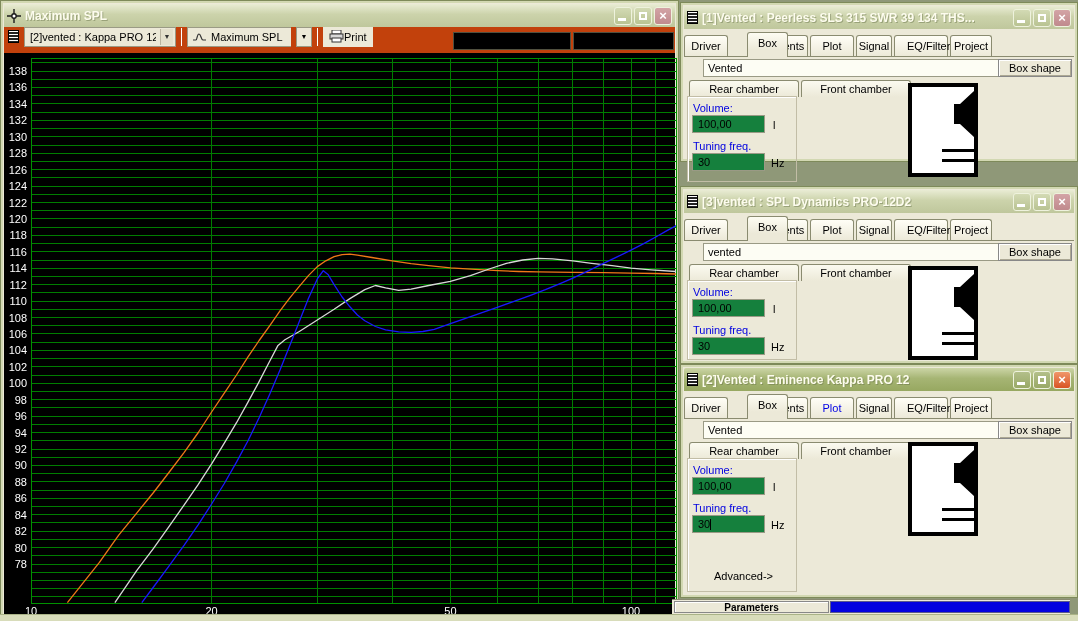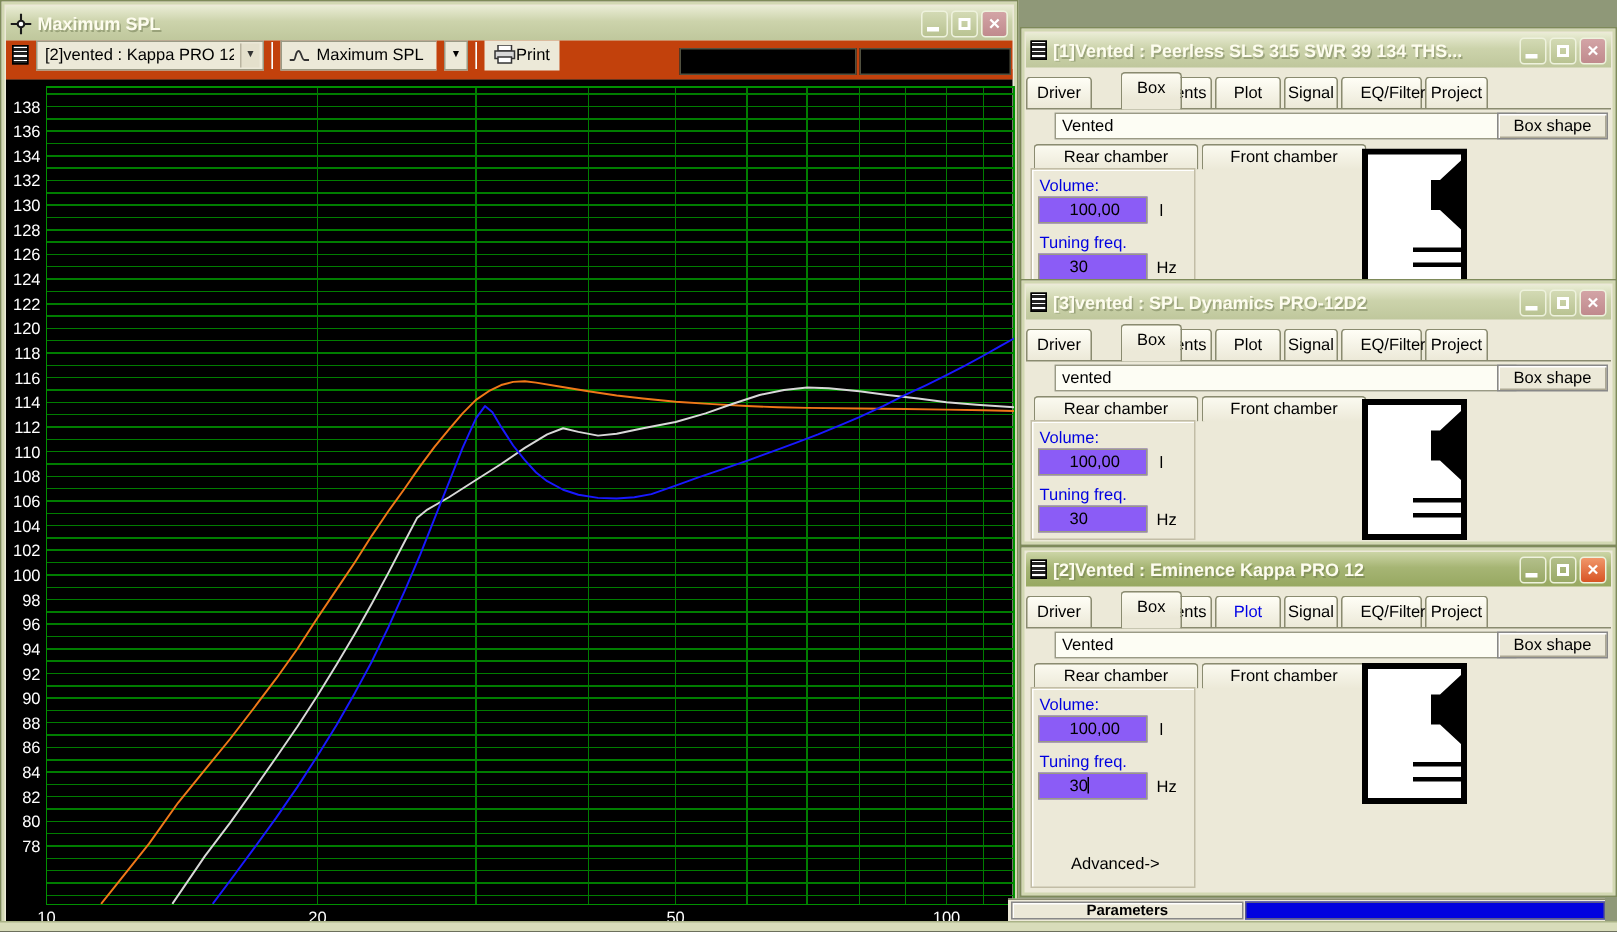--- a/index.html
+++ b/index.html
@@ -55,22 +55,22 @@
   .field{position:absolute;left:6px;top:56px;width:308px;height:18px;background:#fdfdf4;
     border:1px solid #9a9a85;font-size:11px;line-height:16px;padding-left:4px;margin-left:16px;}
   .pushbtn{position:absolute;left:317px;top:56px;width:74px;height:18px;background:#ece9d8;
     border:1px solid #888;box-shadow:inset 1px 1px 0 #fff, inset -1px -1px 0 #aca894;
     font-size:11px;text-align:center;line-height:16px;}
   .chm{position:absolute;top:77px;height:17px;width:110px;background:linear-gradient(#fbfaf0,#ece9d8);
     border:1px solid #8a8b70;border-bottom:none;border-radius:3px 3px 0 0;font-size:11px;text-align:center;line-height:16px;}
   .chm0{left:8px;}.chm1{left:120px;}
   .pane{position:absolute;left:6px;top:93px;width:110px;border:1px solid #c2bda6;box-shadow:inset 1px 1px 0 #fff;}
   .lblblue{position:absolute;color:#0000e0;font-size:11px;}
-  .inp{position:absolute;left:11px;width:73px;height:18px;background:#8b5cf6;border:1px solid #9a9a85;
-    font-size:11px;line-height:16px;padding-left:20px;font-family:"Liberation Sans",sans-serif;}
+  .inp{position:absolute;left:11px;width:73px;height:18px;background:#15803d;border:1px solid #9a9a85;
+    font-size:11px;line-height:16px;padding-left:5px;font-family:"Liberation Sans",sans-serif;}
   .unit{position:absolute;font-size:11px;color:#000;}
   .caret{display:inline-block;width:1px;height:11px;background:#000;vertical-align:-2px;}
   .boxsvg{position:absolute;left:227px;}
 
   
   #statusbar{left:672px;top:599px;width:398px;height:15px;background:#ece9d8;border-top:1px solid #8a8b70;}
   #param-btn{position:absolute;left:2px;top:1px;width:155px;height:12px;background:#ece9d8;
     border:1px solid #888;box-shadow:inset 1px 1px 0 #fff;font-size:10px;font-weight:bold;
     text-align:center;line-height:11px;}
   #progress{position:absolute;left:158px;top:1px;right:0;height:12px;background:#0202df;border:1px solid #5a5a8a;}
@@ -257,21 +257,21 @@
             <rect x="27" y="5" width="645" height="545"></rect>
           </clipPath>
         </defs>
         <polyline points="63.4,549.6 95.4,509.4 114.7,482.2 132.7,460.1 149.5,439.5 165.3,419.0 180.2,399.3 194.3,379.5 207.6,359.0 220.3,340.1 232.5,322.0 244.0,303.9 255.1,287.5 265.8,272.7 276.0,257.9 285.8,244.8 295.3,233.3 304.4,222.6 313.3,213.6 321.8,207.8 330.1,203.7 338.1,201.6 345.9,201.2 353.4,202.1 367.9,204.5 388.2,207.8 407.1,210.7 424.7,212.7 446.4,214.8 471.2,216.4 493.9,217.7 514.7,218.5 534.1,218.9 568.9,219.3 599.5,219.7 627.0,220.1 651.8,220.5 672.3,221.0" fill="none" stroke="#f07818" stroke-width="1.3" stroke-linejoin="round" clip-path="url(#cclip)"></polyline>
         <polyline points="110.9,549.6 132.7,517.6 149.5,495.4 165.3,473.2 180.2,451.8 194.3,431.3 207.6,410.8 220.3,390.2 232.5,369.7 244.0,349.1 255.1,328.6 265.8,308.0 274.0,292.4 280.9,286.7 295.3,278.5 313.3,267.0 330.1,256.3 345.9,245.6 360.8,236.6 371.4,232.5 381.6,234.9 394.7,237.4 407.1,236.2 424.7,232.5 446.4,228.3 466.4,222.6 485.1,216.0 502.4,210.3 518.7,207.0 534.1,205.3 548.5,205.8 568.9,207.8 587.7,210.3 608.1,212.7 627.0,215.2 647.1,216.8 672.3,218.5" fill="none" stroke="#d8d8d8" stroke-width="1.3" stroke-linejoin="round" clip-path="url(#cclip)"></polyline>
         <polyline points="137.8,549.6 149.5,534.0 165.3,512.6 180.2,492.1 194.3,471.6 207.6,451.0 220.3,430.5 232.5,409.1 244.0,387.8 255.1,364.7 265.8,340.9 276.0,317.1 285.8,292.4 295.3,268.6 304.4,245.6 313.3,225.9 319.3,217.7 324.3,221.8 330.1,231.6 338.1,244.0 345.9,253.8 353.4,262.0 360.8,267.8 371.4,273.5 381.6,276.8 394.7,278.9 407.1,279.3 418.9,278.5 430.3,276.4 446.4,270.7 461.6,265.3 475.9,260.4 493.9,254.2 510.7,248.1 526.5,242.3 541.4,236.6 555.5,230.8 568.9,225.1 584.7,217.7 599.5,210.3 613.6,203.7 627.0,197.1 639.7,190.6 651.8,184.0 663.4,177.4 672.3,172.5" fill="none" stroke="#1818ff" stroke-width="1.3" stroke-linejoin="round" clip-path="url(#cclip)"></polyline>
       </svg>
   </div>
 </div>
 
-<div class="xp-win" style="left:680px;top:18px;width:398px;height:224px;text-decoration:underline;">
+<div class="xp-win" style="left:680px;top:2px;width:398px;height:160px;text-decoration:underline;">
   <div class="titlebar">
     <span class="doc-icon"></span>
     <span class="title-text">[1]Vented : Peerless SLS 315 SWR 39 134 THS...</span>
     <span class="caps">
       <span class="capbtn">
           <span class="glyph-min"></span>
         </span>
       <span class="capbtn">
           <span class="glyph-max"></span>
         </span>

